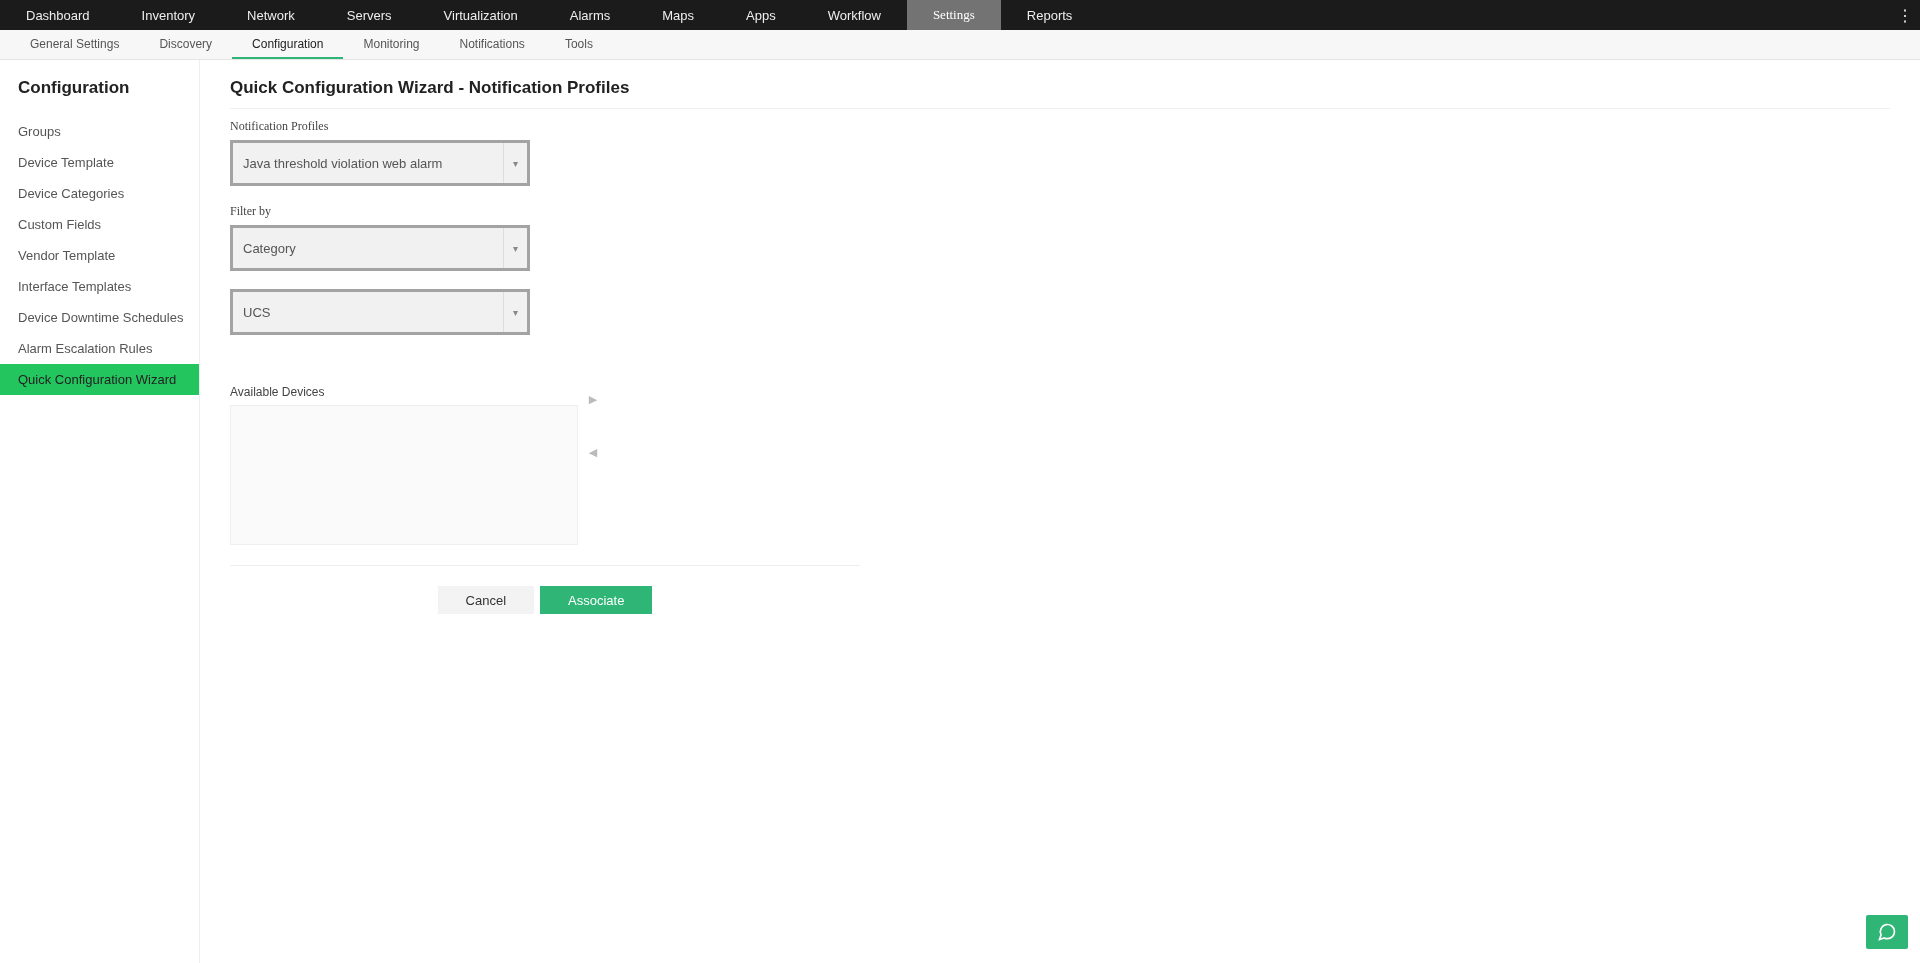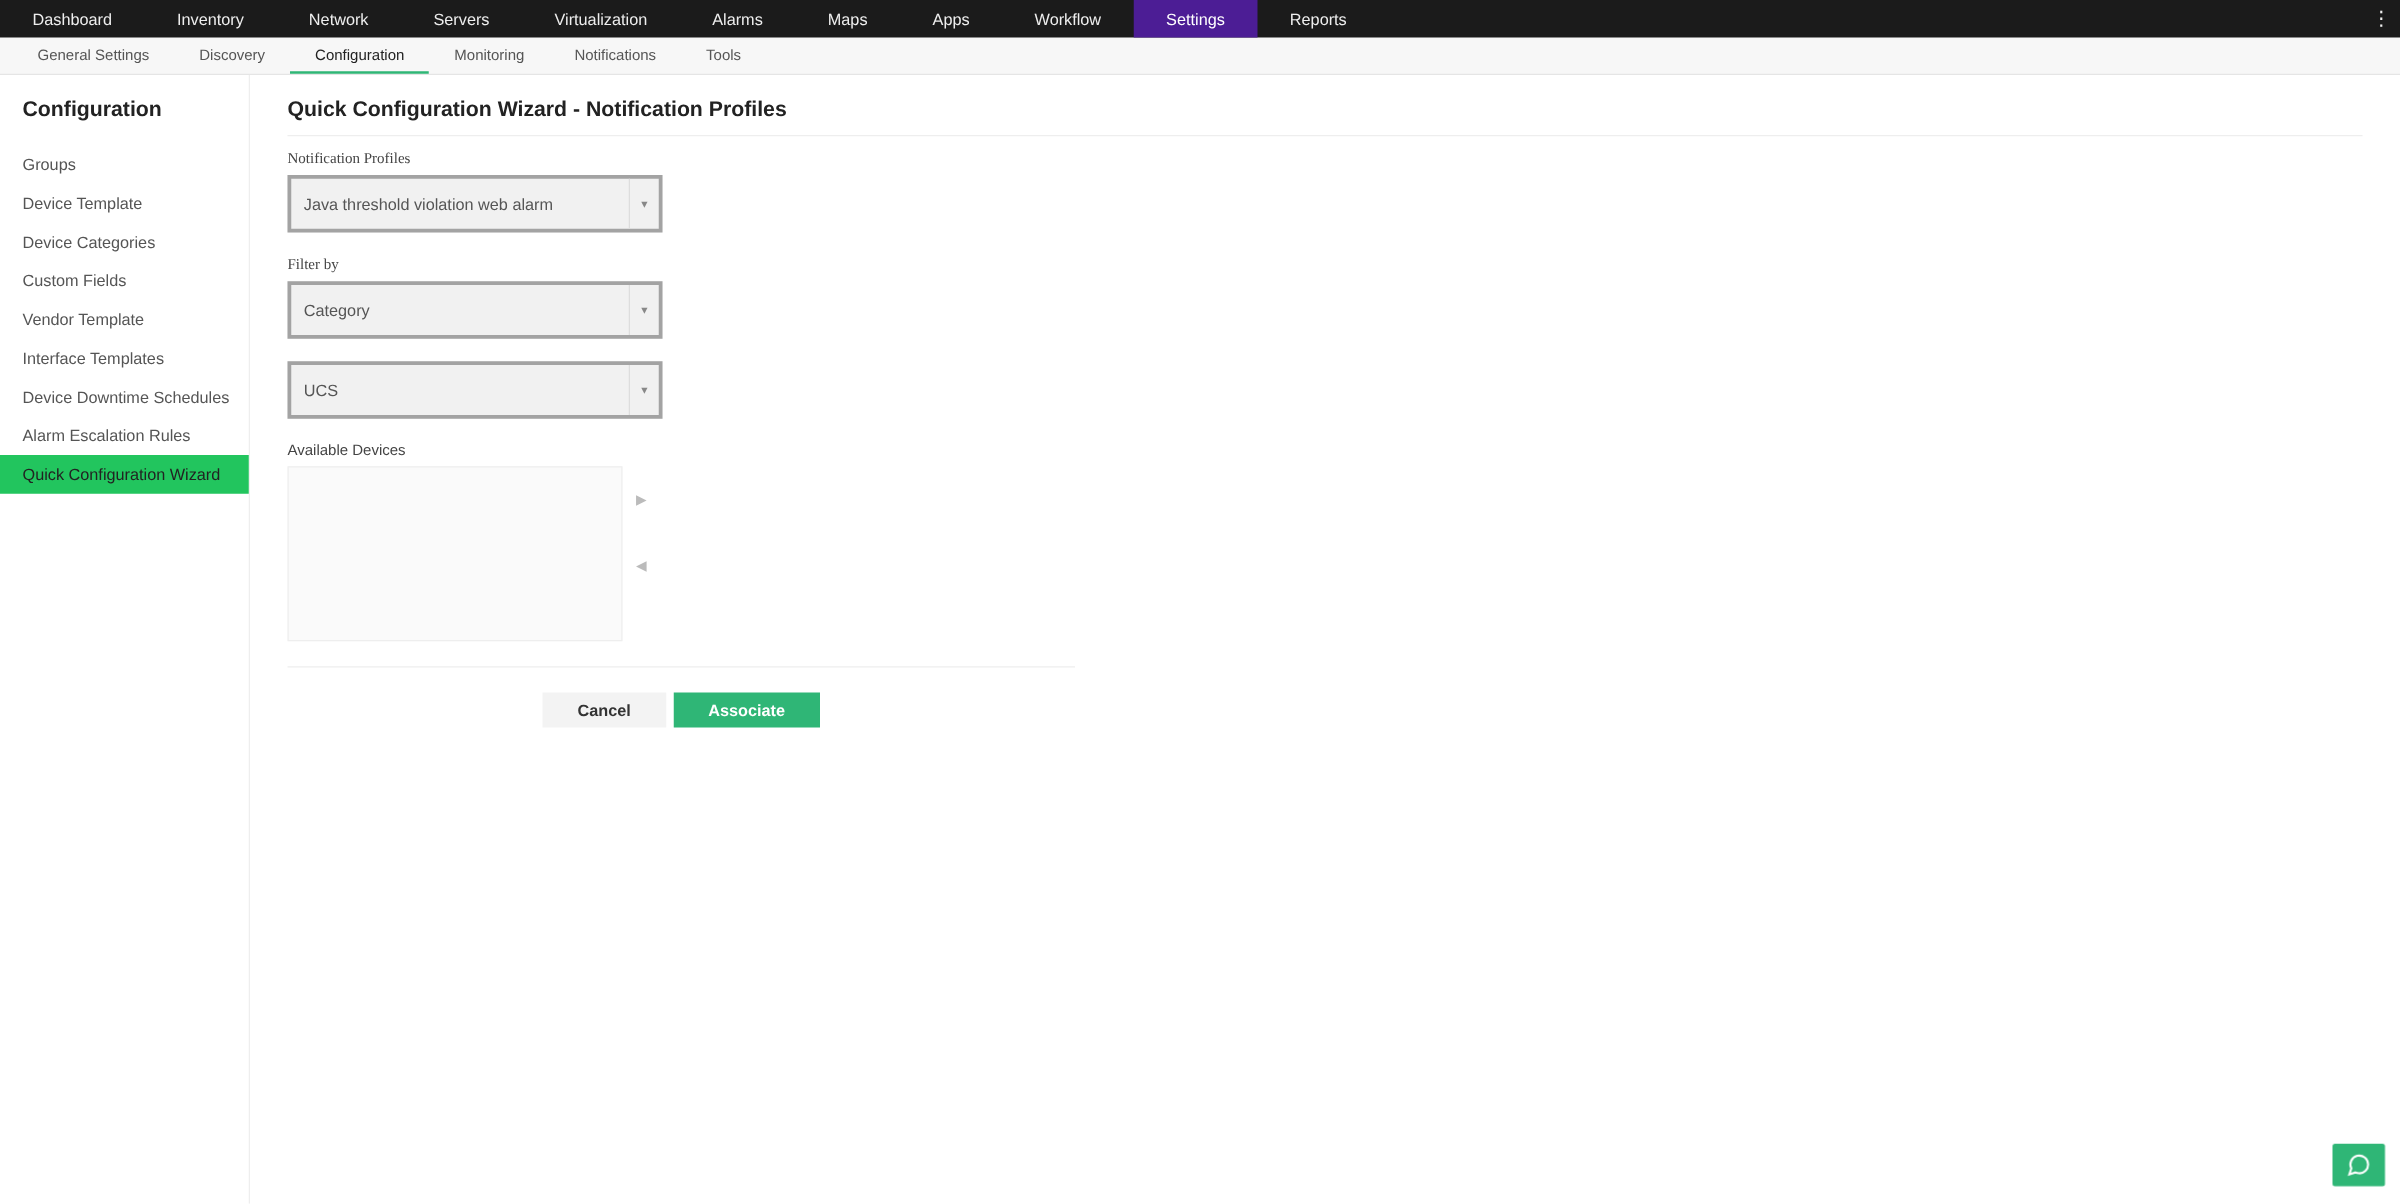--- a/index.html
+++ b/index.html
@@ -1,20 +1,20 @@
 <!DOCTYPE html>
 <html><head>
 <meta charset="utf-8">
 <style>
 * { margin: 0; padding: 0; box-sizing: border-box; }
 body { font-family: "Segoe UI", Arial, sans-serif; font-size: 13px; color: #333; background: #fff; overflow: hidden; }
 
 .topnav { background: #1b1b1b; height: 30px; display: flex; align-items: stretch; position: relative; }
 .topnav-item { color: #eee; padding: 0 26px; display: flex; align-items: center; cursor: pointer; font-size: 13px; }
-.topnav-item.active { background: #4c1d95; color: #fff; }
+.topnav-item.active { background: #737373; color: #fff; font-family: Liberation Serif, serif; }
 .topnav-more { position: absolute; right: 0; top: 0; width: 30px; height: 30px; display: flex; align-items: center; justify-content: center; color: #eee; cursor: pointer; font-size: 16px; }
 
 .subnav { background: #f7f7f7; border-bottom: 1px solid #e5e5e5; height: 30px; display: flex; align-items: stretch; padding-left: 10px; }
 .subnav-item { color: #555; padding: 0 20px; display: flex; align-items: center; cursor: pointer; font-size: 12px; border-bottom: 2px solid transparent; }
 .subnav-item.active { color: #222; border-bottom: 2px solid #2fb676; }
 
 .layout { display: flex; height: calc(100vh - 60px); }
 .sidebar { width: 200px; border-right: 1px solid #eee; padding: 18px 0 0 18px; }
 .sidebar h2 { font-size: 17px; font-weight: 600; color: #222; margin-bottom: 18px; }
 .side-item { display: block; padding: 8px 10px 8px 0; color: #555; cursor: pointer; font-size: 13px; }
@@ -24,33 +24,33 @@
 .main h1 { font-size: 17px; font-weight: 600; color: #222; }
 .section { margin-bottom: 10px; width: 100%; max-width: 1680px; }
 .hr-line { border: none; border-top: 1px solid #eee; margin: 10px 0; }
 
 .field-label { font-size: 12px; color: #444; margin-bottom: 6px; display: block; font-family: Liberation Serif, serif; }
 .dropdown { width: 300px; height: 46px; background: #f1f1f1; border: 3px solid #a3a3a3; display: flex; margin-bottom: 18px; cursor: pointer; }
 .dropdown-text { flex: 1; padding: 0 10px; display: flex; align-items: center; color: #555; font-size: 13px; }
 .dropdown-caret { width: 24px; border-left: 1px solid #ddd; display: flex; align-items: center; justify-content: center; color: #888; font-size: 10px; }
 
 .picker { display: flex; align-items: flex-start; gap: 0; width: 630px; margin-bottom: 20px; }
-.picker-col { width: 268px; }
+.picker-col { width: 348px; margin-top: 32px; }
 .picker-col-label { font-size: 12px; color: #444; margin-bottom: 6px; display: block; }
 .picker-list { height: 140px; background: #fafafa; border: 1px solid #eee; overflow-y: auto; position: relative; }
 .picker-list::-webkit-scrollbar { width: 8px; }
 .picker-list::-webkit-scrollbar-thumb { background: #bbb; border-radius: 3px; }
 .picker-item { padding: 4px 8px; font-size: 12px; color: #444; cursor: pointer; }
 .picker-item:nth-child(even){ background:#f2f2f2; }
 .picker-item.selected { background: #bfbfbf; }
 .picker-arrows { width: 30px; display: flex; flex-direction: column; align-items: center; justify-content: center; gap: 40px; padding-top: 40px; }
 .picker-arrow { color: #bbb; cursor: pointer; font-size: 11px; }
 
 .btn-row { display: flex; gap: 6px; justify-content: center; width: 630px; margin-top: 20px; }
-.btn { height: 28px; padding: 0 28px; font-size: 13px; border: none; cursor: pointer; display: flex; align-items: center; font-weight: bold; }
+.btn { height: 28px; padding: 0 28px; font-size: 13px; border: none; cursor: pointer; display: flex; align-items: center; }
 .btn-cancel { background: #f3f3f3; color: #333; }
 .btn-primary { background: #2fb676; color: #fff; }
 
 .chat-fab { position: fixed; right: 12px; bottom: 14px; width: 42px; height: 34px; background: #2fb676; display:flex; align-items:center; justify-content:center; cursor:pointer; border-radius:2px; }
 .chat-fab svg { width: 20px; height: 20px; }
 </style>
 </head>
 <body>
 
 <div class="topnav" id="topnav">

